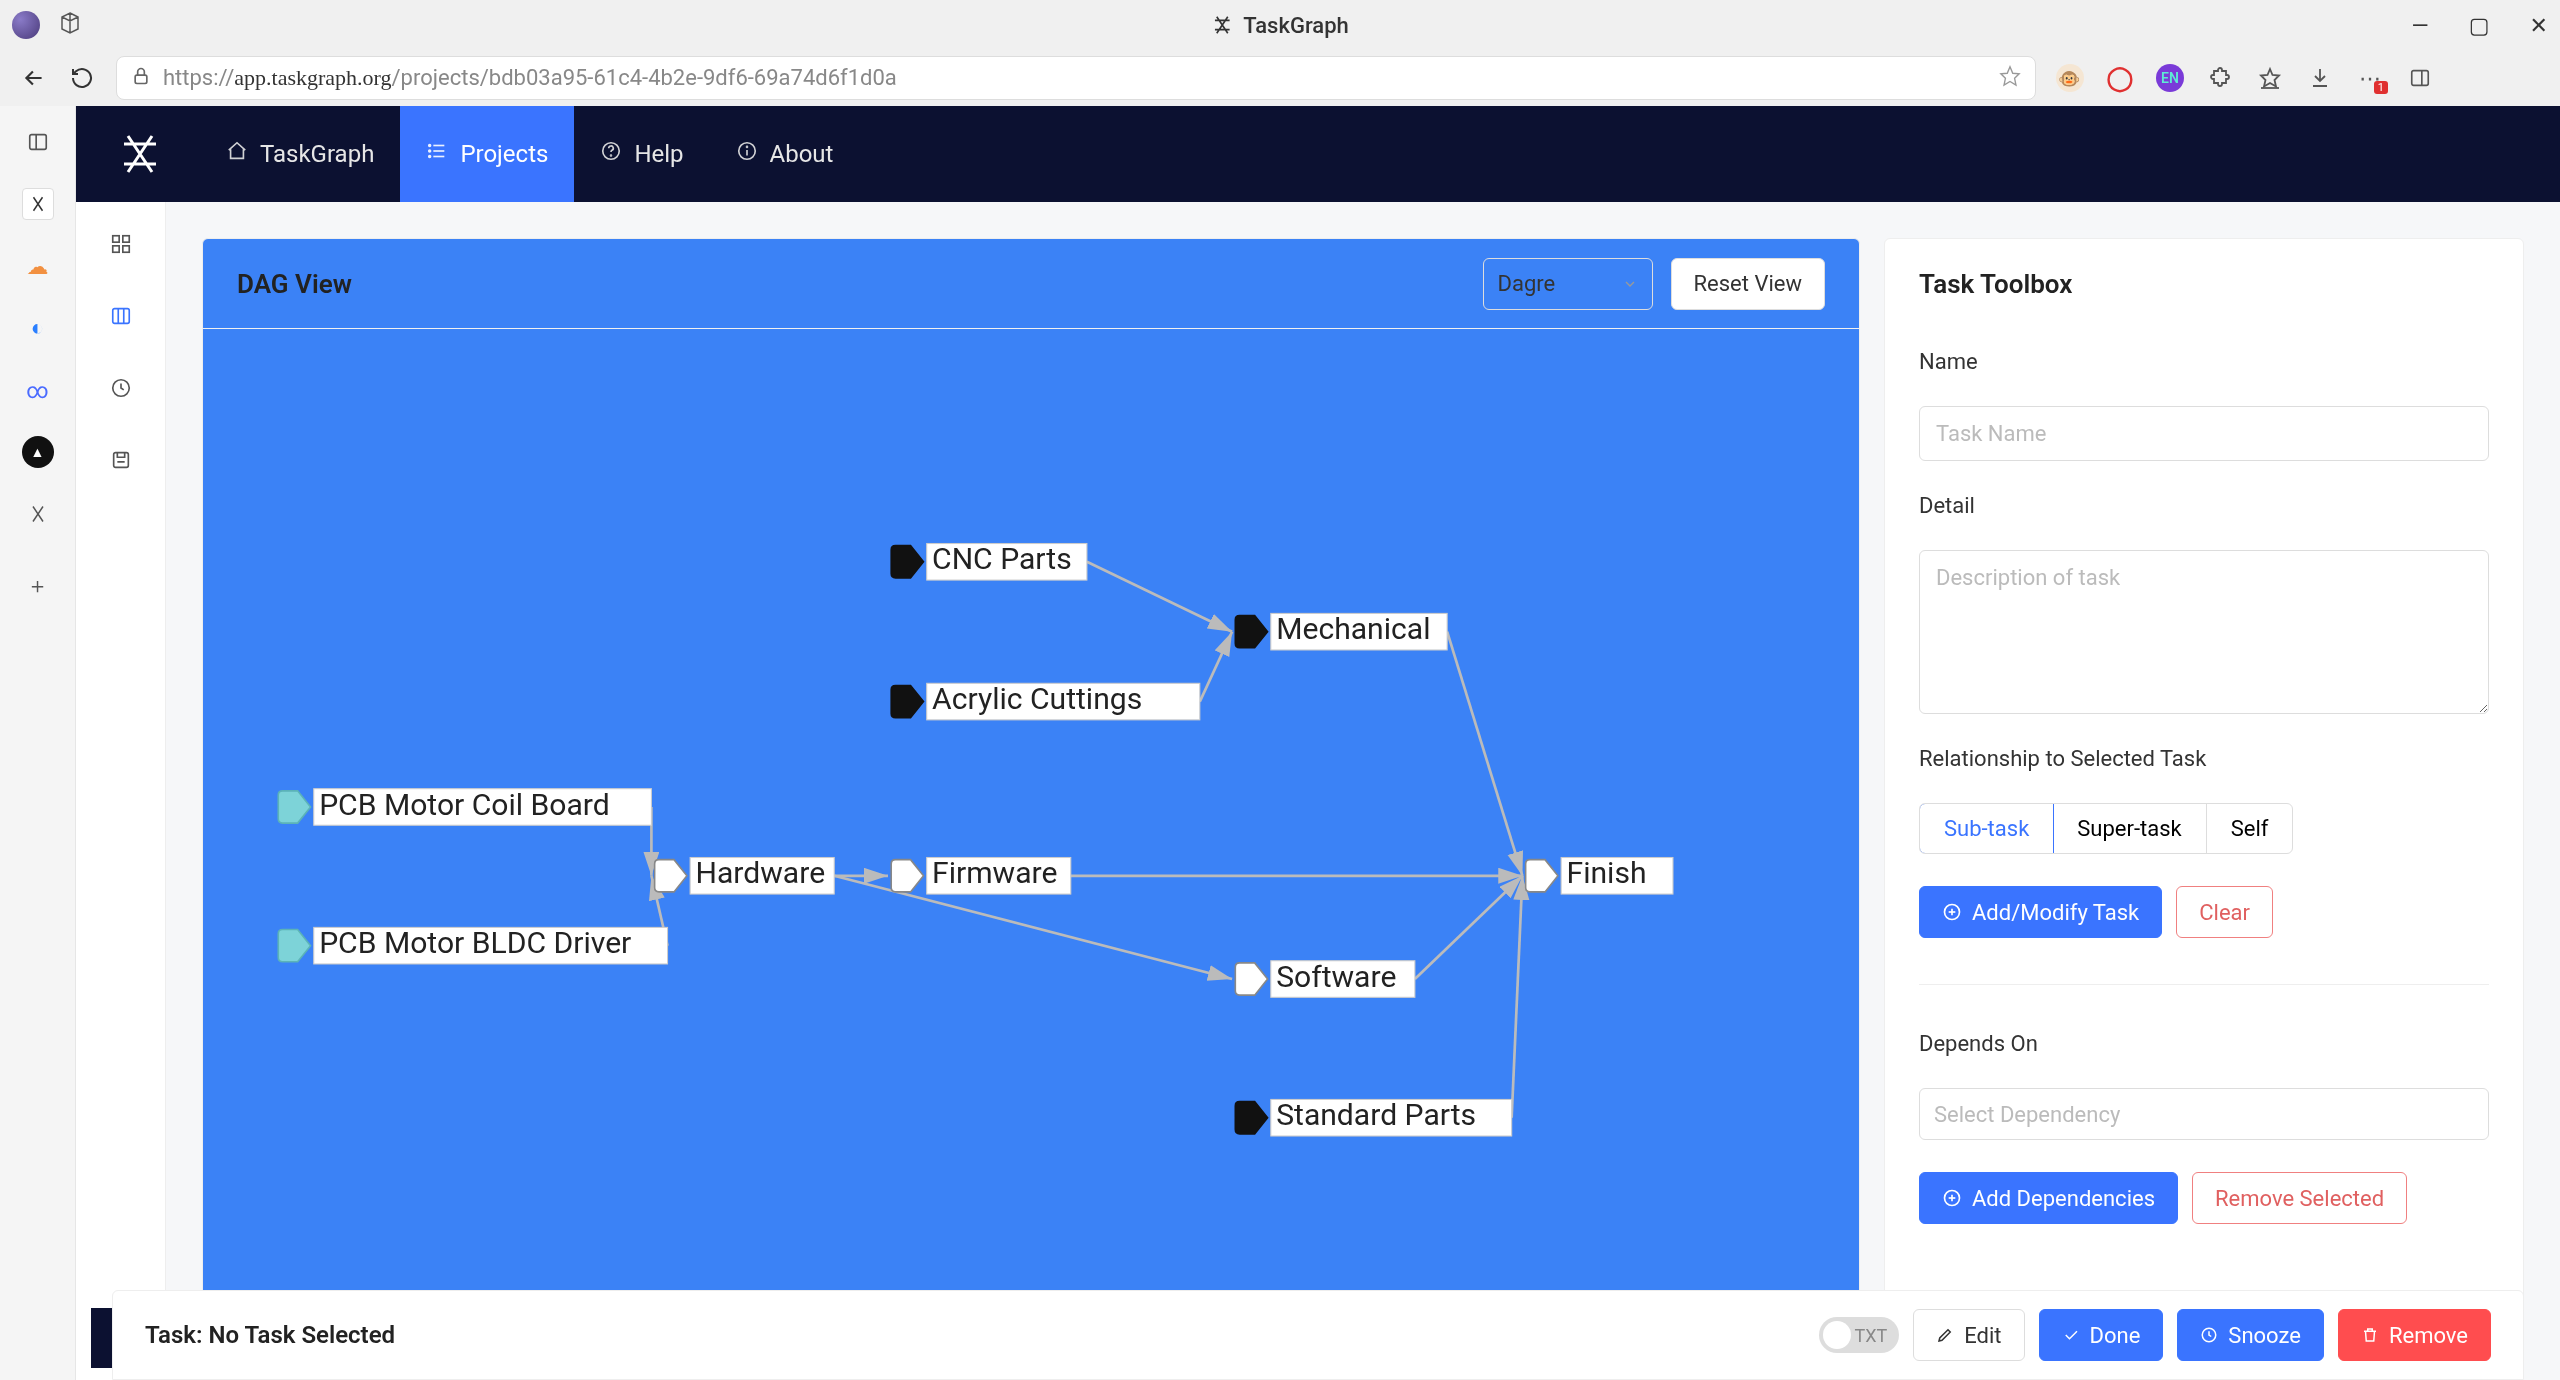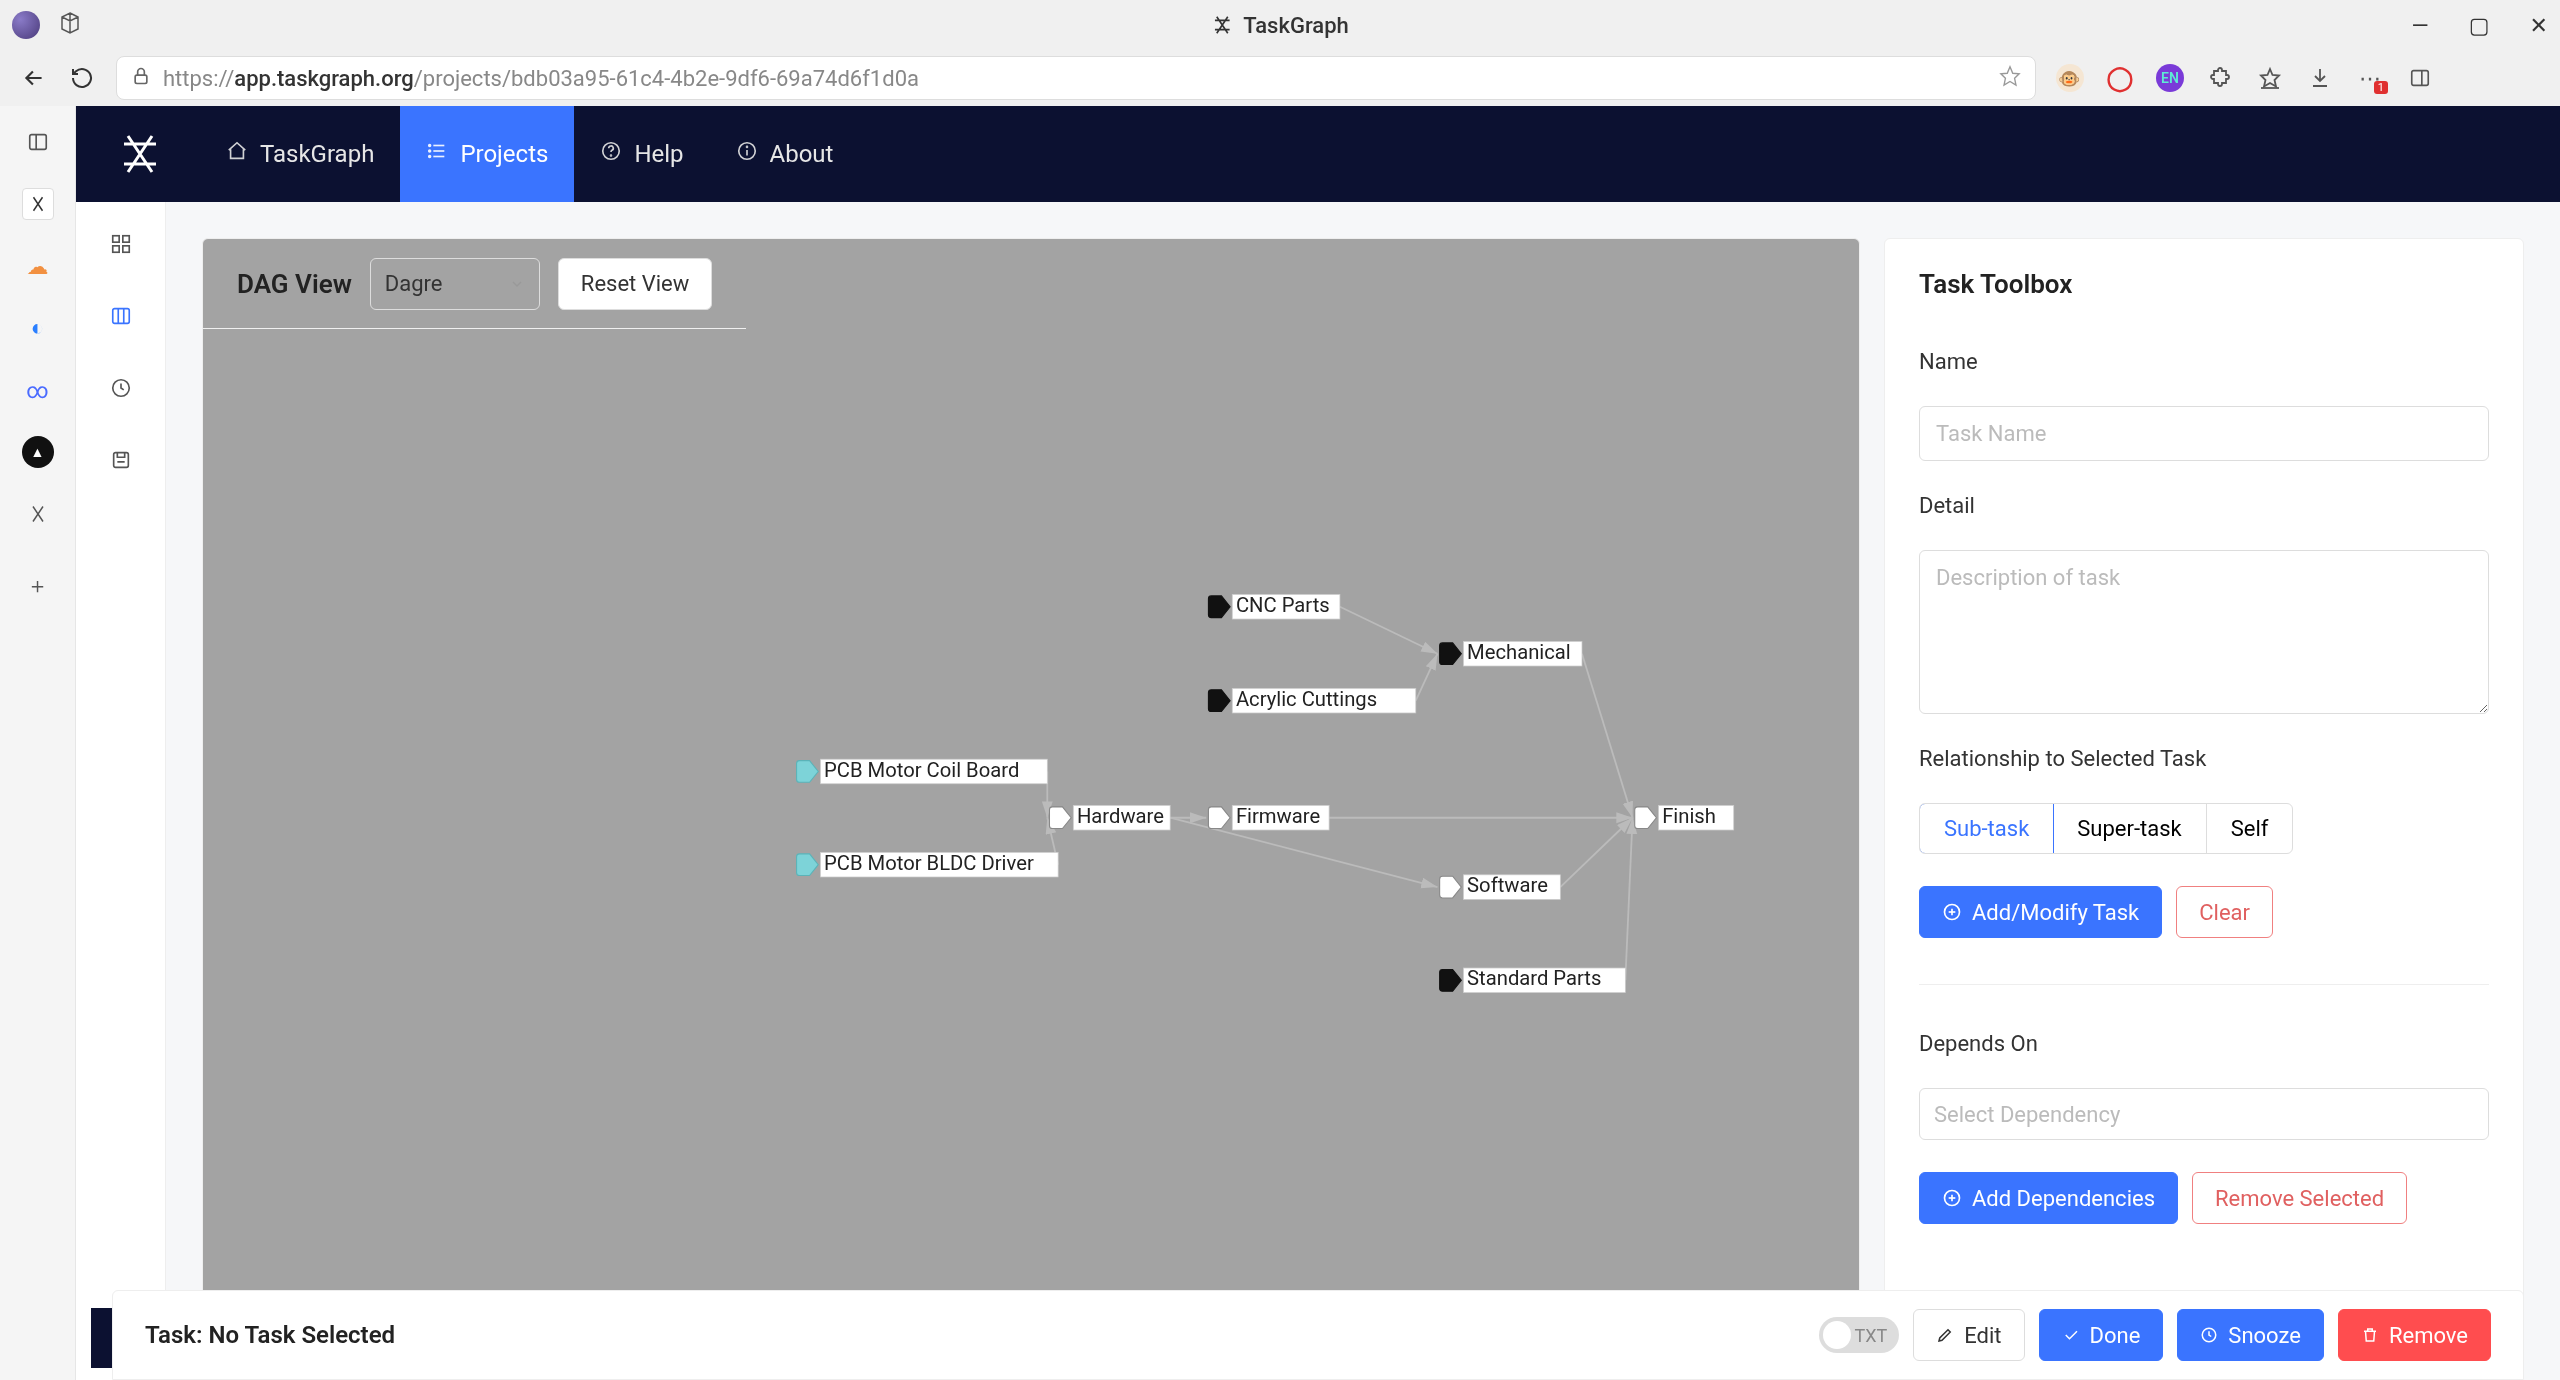--- a/index.html
+++ b/index.html
@@ -13,21 +13,21 @@
 .os-title-center .logo-x { font-weight: 500; }
 .os-windowctl { position: absolute; right: 12px; display: flex; gap: 40px; color: #333; font-size: 22px; }
 .os-windowctl span { cursor: pointer; user-select: none; }
 
 
 .browser-bar { height: 56px; background: #f0f0f0; display: flex; align-items: center; padding: 0 20px; gap: 20px; }
 .browser-bar .nav-btn { width: 28px; height: 28px; display: flex; align-items: center; justify-content: center; color: #333; cursor: pointer; font-size: 24px; }
 .url-bar { flex: 1; height: 44px; background: #fff; border: 1px solid #ddd; border-radius: 8px; display: flex; align-items: center; padding: 0 14px; gap: 12px; color: #555; font-size: 22px; max-width: 1920px; }
 .url-bar .lock { color: #666; }
 .url-bar .url-text { flex: 1; color: #888; }
-.url-bar .url-text .host { color: #333; font-weight: 500; }
+.url-bar .url-text .host { color: #333; font-weight: 500; font-family: Liberation Serif, serif; }
 .url-bar .star { color: #999; }
 .ext-icons { display: flex; gap: 22px; align-items: center; }
 .ext-icons .eicon { width: 28px; height: 28px; border-radius: 50%; display: flex; align-items: center; justify-content: center; font-size: 18px; }
 
 .below-browser { display: flex; height: calc(100% - 106px); }
 
 
 .os-sidebar { width: 76px; background: #f5f5f5; border-right: 1px solid #e6e6e6; display: flex; flex-direction: column; align-items: center; padding-top: 20px; gap: 30px; }
 .os-sidebar .os-sb-item { width: 32px; height: 32px; display: flex; align-items: center; justify-content: center; font-size: 22px; color: #555; cursor: pointer; border-radius: 4px; }
 
@@ -40,21 +40,21 @@
 .app-nav .nav-item.active { background: #3a74ff; color: #fff; }
 .app-nav .nav-item .ico { opacity: .9; }
 
 .app-body { flex: 1; display: flex; }
 .app-sidebar { width: 90px; background: #fff; border-right: 1px solid #eee; display: flex; flex-direction: column; align-items: center; padding-top: 26px; gap: 40px; }
 .app-sidebar .asb { width: 32px; height: 32px; display: flex; align-items: center; justify-content: center; color: #555; cursor: pointer; }
 .app-sidebar .expand { margin-top: auto; width: 60px; height: 60px; background: #0c1131; color: #fff; display: flex; align-items: center; justify-content: center; margin-bottom: 12px; font-size: 26px; cursor: pointer; }
 
 .main-content { flex: 1; background: #f6f7f9; padding: 36px; display: flex; gap: 24px; overflow: hidden; }
 
-.dag-panel { flex: 1; background: #a3a3a3; border-radius: 6px; border: 1px solid #eee; display: flex; flex-direction: row; position: relative; overflow: hidden; }
+.dag-panel { flex: 1; background: #3b82f6; border-radius: 6px; border: 1px solid #eee; display: flex; flex-direction: column; position: relative; overflow: hidden; }
 .dag-header { height: 90px; display: flex; align-items: center; padding: 0 34px; border-bottom: 1px solid #f0f0f0; gap: 18px; }
 .dag-header h2 { font-size: 26px; font-weight: 600; color: #222; flex: 1; }
 .select { height: 52px; min-width: 170px; border: 1px solid #ddd; border-radius: 6px; padding: 12px 14px; display: flex; align-items: center; justify-content: space-between; font-size: 22px; color: #333; cursor: pointer; }
 .btn { height: 52px; border: 1px solid #ddd; border-radius: 6px; padding: 0 22px; display: flex; align-items: center; justify-content: center; font-size: 22px; color: #333; background: #fff; cursor: pointer; gap: 10px; }
 .btn.primary { background: #3a74ff; border-color: #3a74ff; color: #fff; }
 .btn.danger-outline { border-color: #f08080; color: #e06060; }
 .btn.danger { background: #ff4d4f; border-color: #ff4d4f; color: #fff; }
 
 .dag-canvas { flex: 1; position: relative; }
 .dag-svg { width: 100%; height: 100%; }

